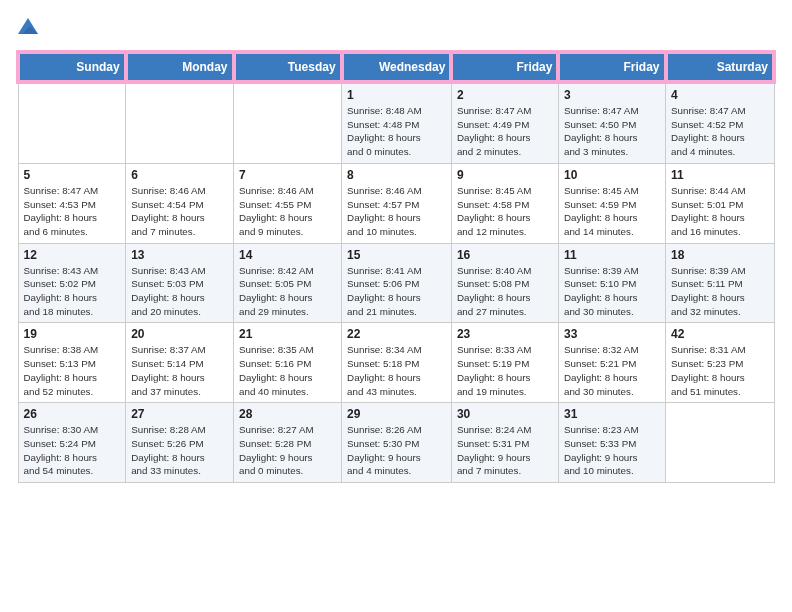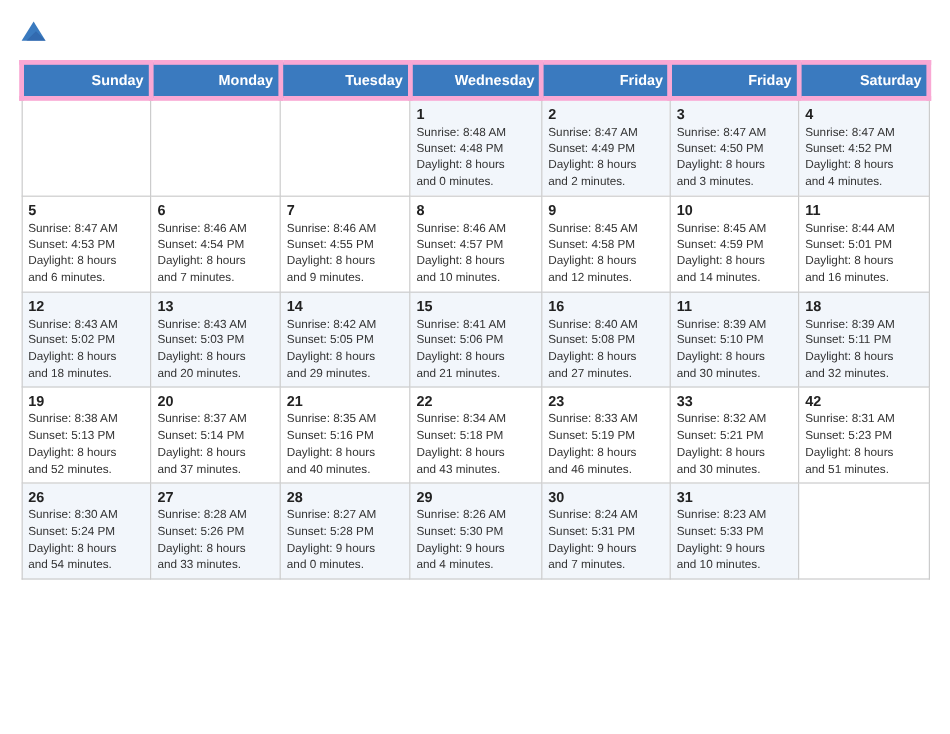--- a/index.html
+++ b/index.html
@@ -225,21 +225,21 @@
         <td>
           <div class="day-number">21</div>
           <div class="day-info">Sunrise: 8:35 AM<br>Sunset: 5:16 PM<br><span>Daylight: 8 hours</span><br><span>and 40 minutes.</span></div>
         </td>
         <td>
           <div class="day-number">22</div>
           <div class="day-info">Sunrise: 8:34 AM<br>Sunset: 5:18 PM<br><span>Daylight: 8 hours</span><br><span>and 43 minutes.</span></div>
         </td>
         <td>
           <div class="day-number">23</div>
-          <div class="day-info">Sunrise: 8:33 AM<br>Sunset: 5:19 PM<br><span>Daylight: 8 hours</span><br><span>and 46 minutes.</span></div>
+          <div class="day-info">Sunrise: 8:33 AM<br>Sunset: 5:19 PM<br><span>Daylight: 8 hours</span><br><span>and 19 minutes.</span></div>
         </td>
         <td>
           <div class="day-number">33</div>
           <div class="day-info">Sunrise: 8:32 AM<br>Sunset: 5:21 PM<br><span>Daylight: 8 hours</span><br><span>and 30 minutes.</span></div>
         </td>
         <td>
           <div class="day-number">42</div>
           <div class="day-info">Sunrise: 8:31 AM<br>Sunset: 5:23 PM<br><span>Daylight: 8 hours</span><br><span>and 51 minutes.</span></div>
         </td>
       </tr>

